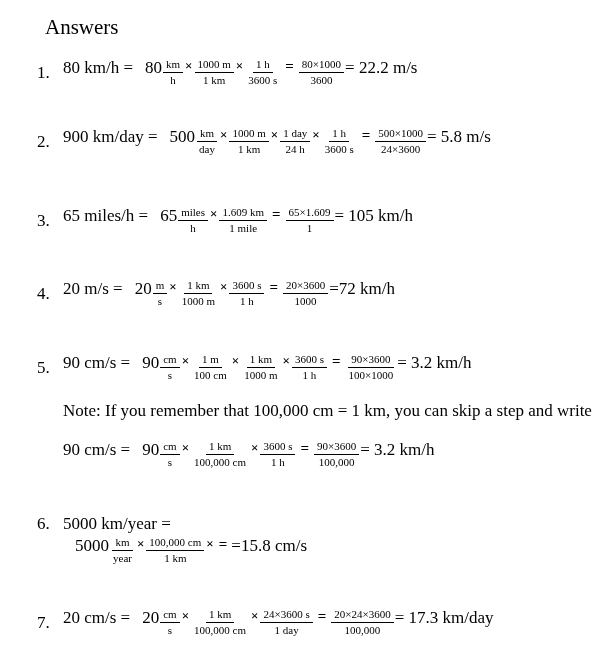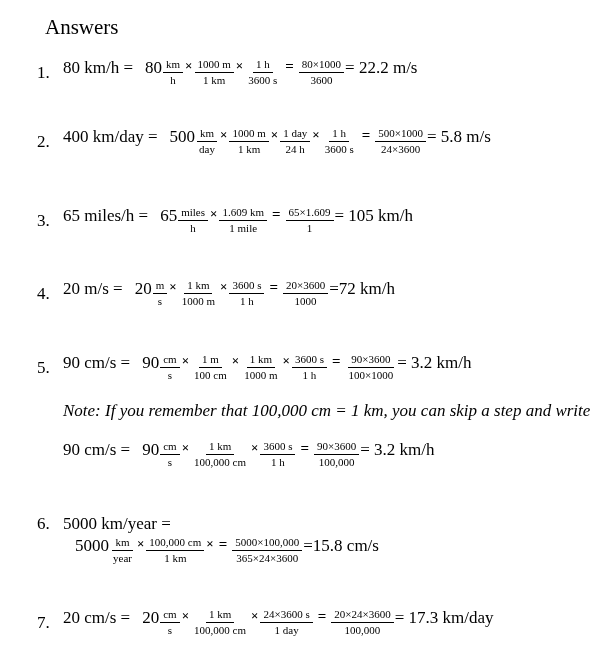--- a/index.html
+++ b/index.html
@@ -20,21 +20,20 @@
     font-size: 21px;
     line-height: 26px;
     margin-left: 8px;
   }
   .row {
     display: flex;
     align-items: center;
   }
   .row.note {
     display: block;
-    font-style: italic;
     font-size: 17px;
     line-height: 21px;
     margin-left: 26px;
     white-space: nowrap;
   }
   .num {
     flex: none;
     width: 26px;
     font-size: 17px;
   }
@@ -111,21 +110,21 @@
         <span class="frac">
           <span class="fnum">80×1000</span>
           <span class="fden">3600</span>
         </span>
         <span class="txt">= 22.2 m/s</span>
       </span>
     </div>
     <div class="row equation">
       <span class="num">2.</span>
       <span class="content">
-        <span class="txt lead">400 km/day =</span>
+        <span class="txt lead">900 km/day =</span>
         <span class="txt">500</span>
         <span class="frac">
           <span class="fnum">km</span>
           <span class="fden">day</span>
         </span>
         <span class="op mul">×</span>
         <span class="frac">
           <span class="fnum">1000 m</span>
           <span class="fden">1 km</span>
         </span>
@@ -270,24 +269,20 @@
           <span class="fnum">km</span>
           <span class="fden">year</span>
         </span>
         <span class="op mul">×</span>
         <span class="frac">
           <span class="fnum">100,000 cm</span>
           <span class="fden">1 km</span>
         </span>
         <span class="op mul">×</span>
         <span class="op eq">=</span>
-        <span class="frac">
-          <span class="fnum">5000×100,000</span>
-          <span class="fden">365×24×3600</span>
-        </span>
         <span class="txt">=15.8 cm/s</span>
       </span>
     </div>
     <div class="row equation">
       <span class="num">7.</span>
       <span class="content">
         <span class="txt lead">20 cm/s =</span>
         <span class="txt">20</span>
         <span class="frac">
           <span class="fnum">cm</span>

